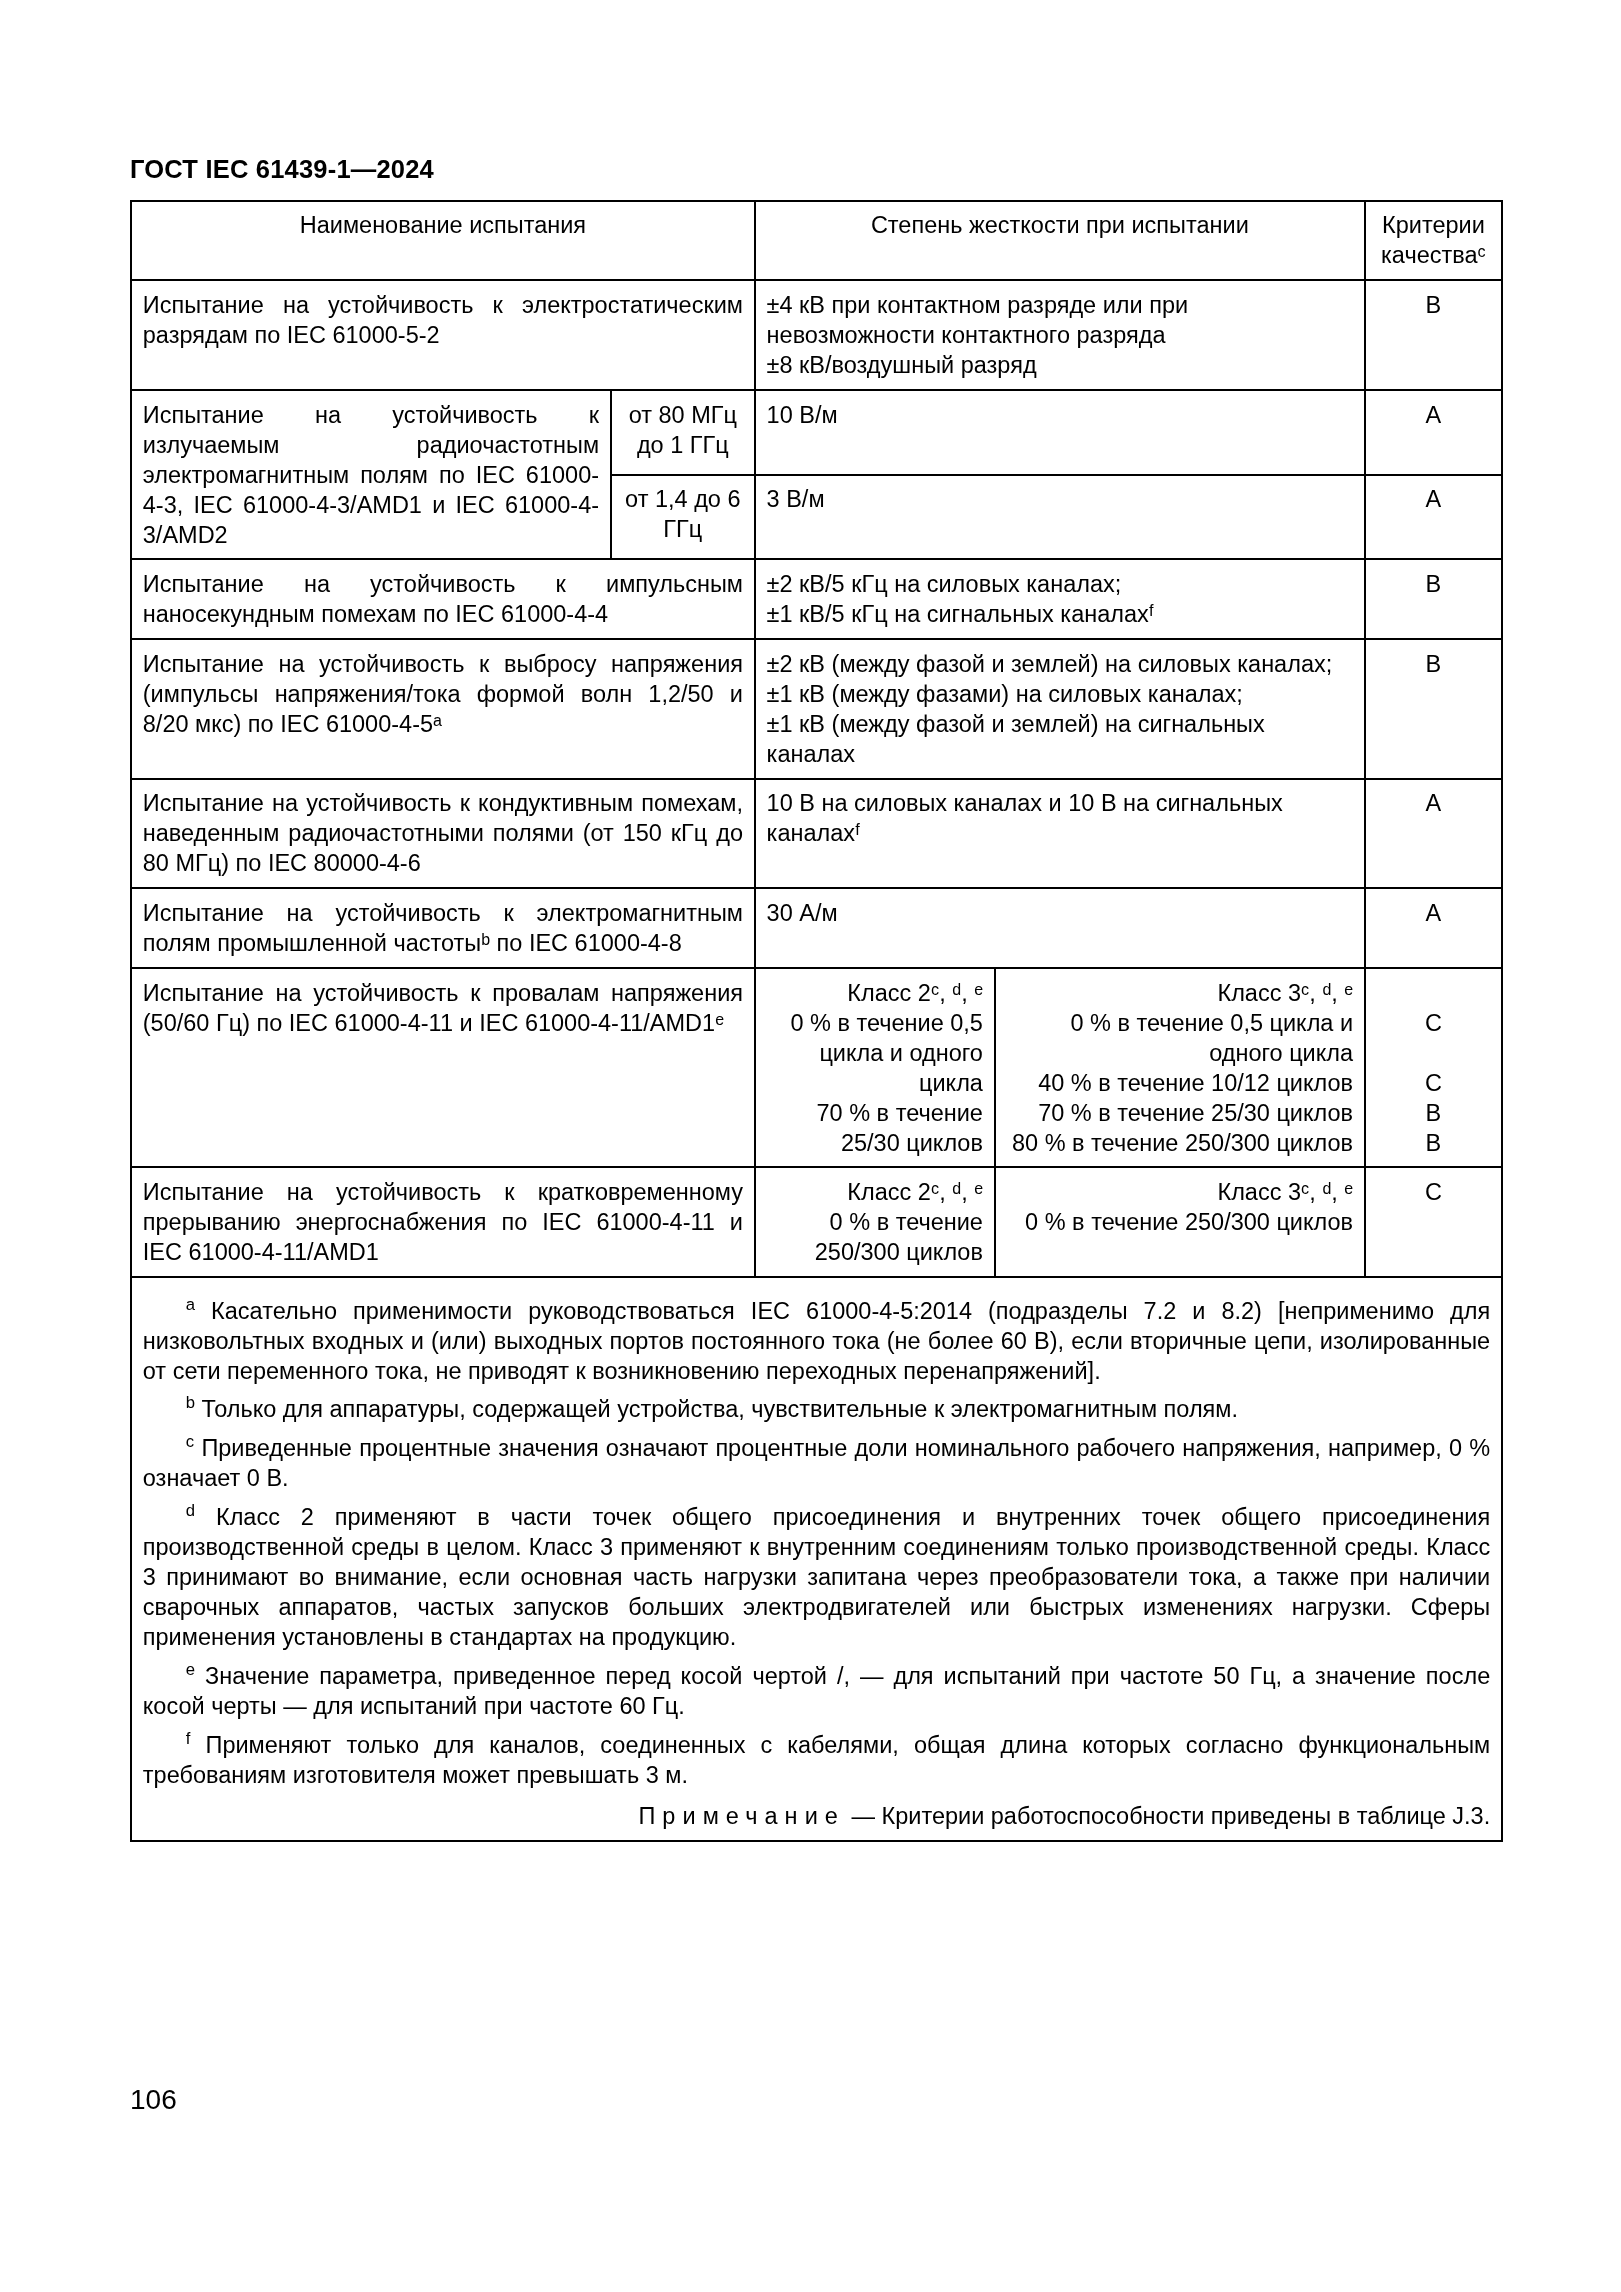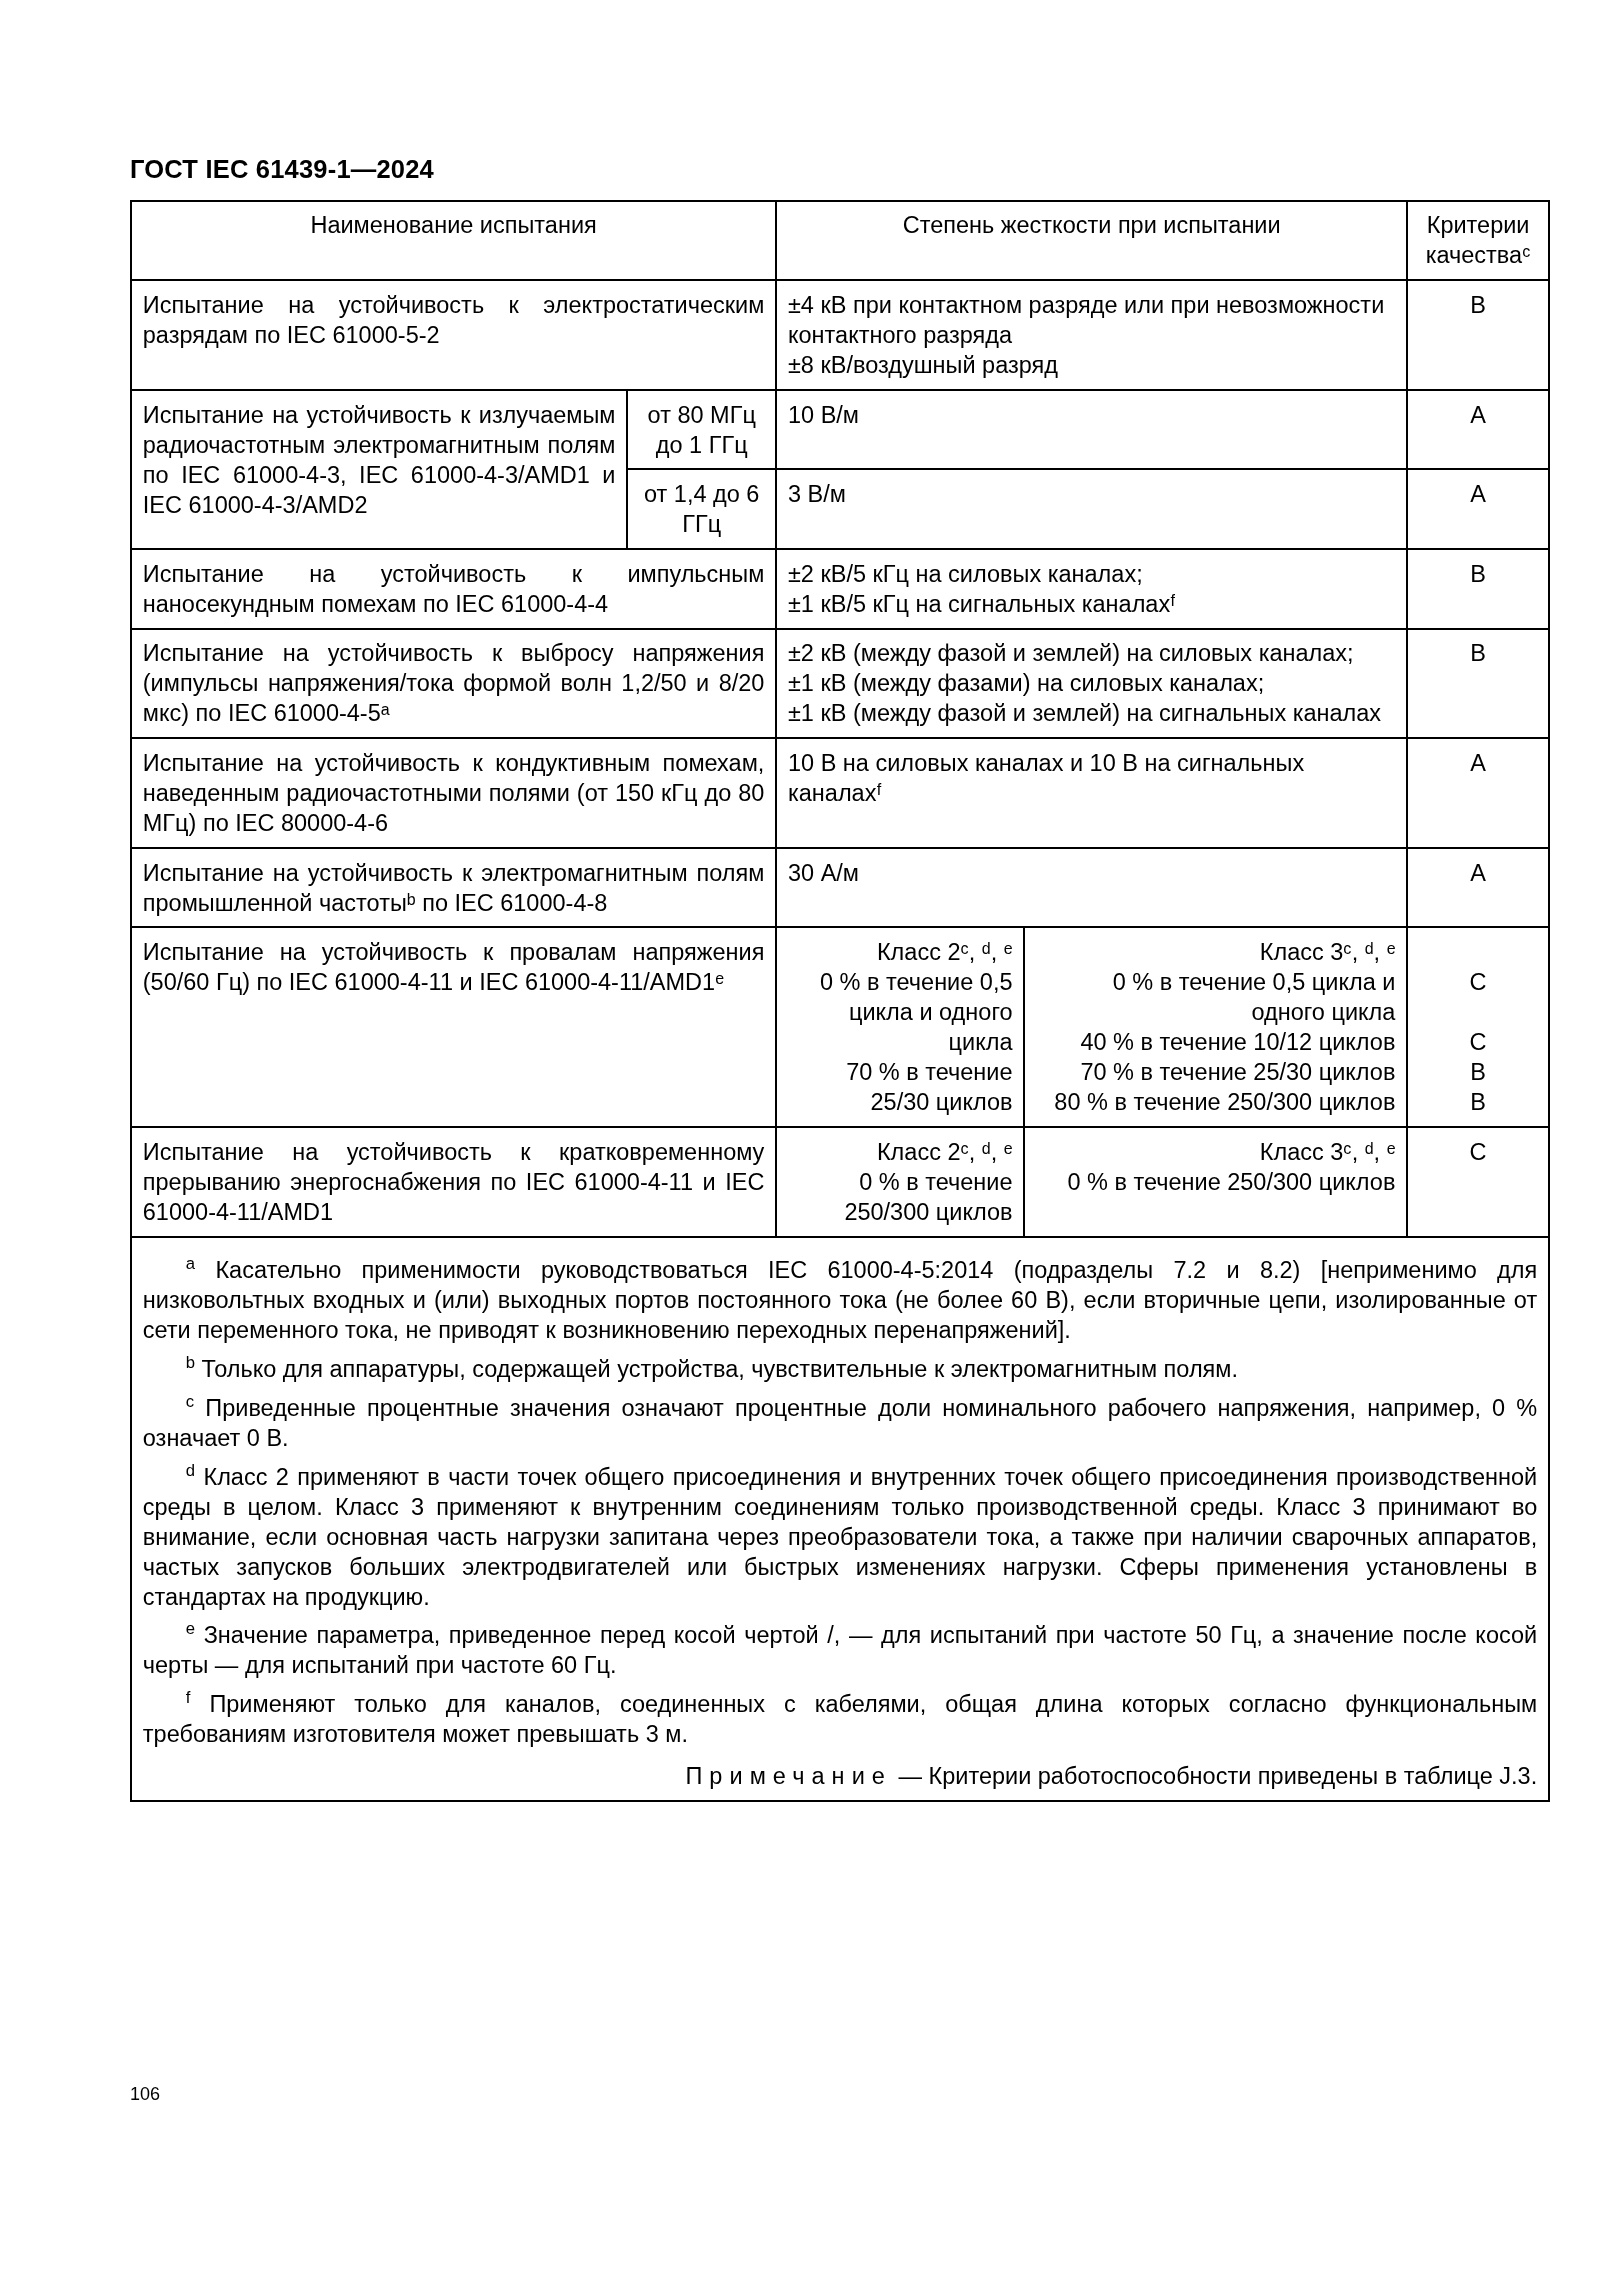--- a/index.html
+++ b/index.html
@@ -5,21 +5,21 @@
   * { margin: 0; padding: 0; box-sizing: border-box; }
   html, body { background: #ffffff; }
   body {
     width: 1621px; height: 2293px;
     position: relative;
     font-family: "Liberation Sans", "DejaVu Sans", sans-serif;
     color: #000;
   }
   .page {
     position: absolute; inset: 0;
-    padding: 155px 71px 0 130px;
+    padding: 155px 118px 0 130px;
   }
   .doc-header {
     font-size: 25.5px;
     font-weight: bold;
     letter-spacing: 0.2px;
   }
   .caption {
     margin-top: 49px;
     font-size: 24.5px;
     line-height: 31px;
@@ -73,21 +73,21 @@
     font-size: 23.5px;
     line-height: 30px;
     text-indent: 55px;
     margin-top: 11.8px;
     text-align: right;
   }
   .page-number {
     position: absolute;
     left: 130px;
     top: 2084px;
-    font-size: 18px;
+    font-size: 28px;
   }
 </style>
 </head>
 <body>
 
 <div class="page">
 
   <div class="doc-header">ГОСТ IEC 61439-1—2024</div>
 
 

